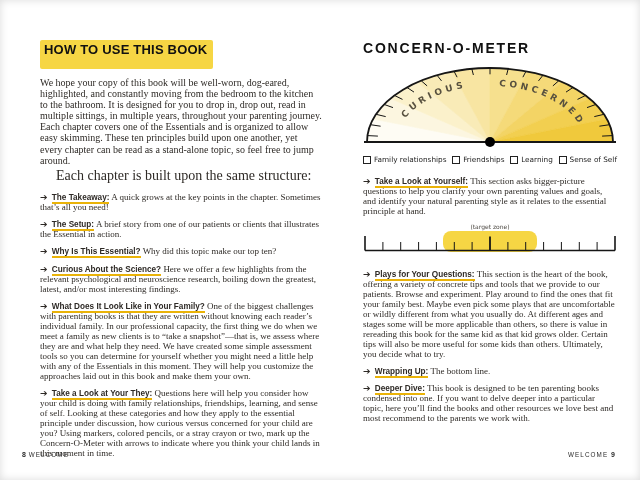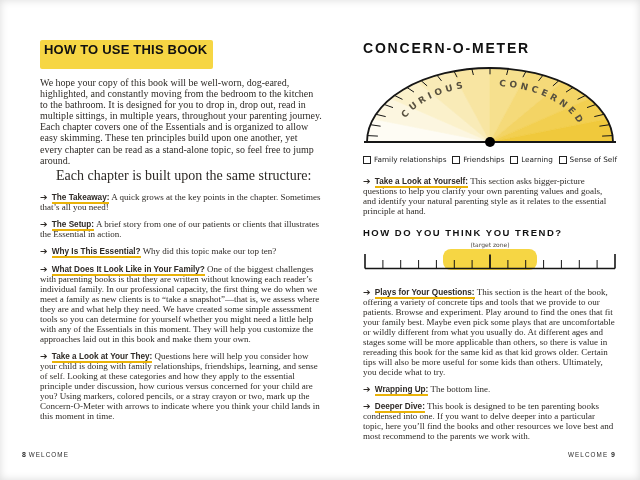--- a/index.html
+++ b/index.html
@@ -68,20 +68,25 @@
   </p>
   <p class="bullet">
     <span class="arrow">➔</span>
     <span class="blabel">The Setup:</span>
     <span>A brief story from one of our patients or clients that illustrates the Essential in action.</span>
   </p>
   <p class="bullet">
     <span class="arrow">➔</span>
     <span class="blabel">Why Is This Essential?</span>
     <span>Why did this topic make our top ten?</span>
+  </p>
+  <p class="bullet">
+    <span class="arrow">➔</span>
+    <span class="blabel">Curious About the Science?</span>
+    <span>Here we offer a few highlights from the relevant psychological and neuroscience research, boiling down the greatest, latest, and/or most interesting findings.</span>
   </p>
   <p class="bullet">
     <span class="arrow">➔</span>
     <span class="blabel">What Does It Look Like in Your Family?</span>
     <span>One of the biggest challenges with parenting books is that they are written without knowing each reader’s individual family. In our professional capacity, the first thing we do when we meet a family as new clients is to “take a snapshot”—that is, we assess where they are and what help they need. We have created some simple assessment tools so you can determine for yourself whether you might need a little help with any of the Essentials in this moment. They will help you customize the approaches laid out in this book and make them your own.</span>
   </p>
   <p class="bullet">
     <span class="arrow">➔</span>
     <span class="blabel">Take a Look at Your They:</span>
     <span>Questions here will help you consider how your child is doing with family relationships, friendships, learning, and sense of self. Looking at these categories and how they apply to the essential principle under discussion, how curious versus concerned for your child are you? Using markers, colored pencils, or a stray crayon or two, mark up the Concern-O-Meter with arrows to indicate where you think your child lands in this moment in time.</span>
@@ -151,21 +156,20 @@
       <span>Sense of Self</span>
     </span>
   </div>
 
   <p class="bullet">
     <span class="arrow">➔</span>
     <span class="blabel">Take a Look at Yourself:</span>
     <span>This section asks bigger-picture questions to help you clarify your own parenting values and goals, and identify your natural parenting style as it relates to the essential principle at hand.</span>
   </p>
 
-  <h3 class="trend-heading">HOW DO YOU THINK YOU TREND?</h3>
 
   <svg class="scale-svg" width="254" height="36" viewBox="0 0 254 36">
       <rect x="80" y="8" width="94" height="21" rx="8" fill="#F6D644"></rect>
       <line x1="2" y1="27.5" x2="252" y2="27.5" stroke="#161616" stroke-width="1.5"></line>
       <line x1="2" y1="13" x2="2" y2="27.5" stroke="#161616" stroke-width="1.6"></line>
       <line x1="252" y1="13" x2="252" y2="27.5" stroke="#161616" stroke-width="1.6"></line>
       <line x1="19.9" y1="19" x2="19.9" y2="27.5" stroke="#161616" stroke-width="1"></line>
       <line x1="37.7" y1="19" x2="37.7" y2="27.5" stroke="#161616" stroke-width="1"></line>
       <line x1="55.6" y1="19" x2="55.6" y2="27.5" stroke="#161616" stroke-width="1"></line>
       <line x1="73.4" y1="19" x2="73.4" y2="27.5" stroke="#161616" stroke-width="1"></line>

